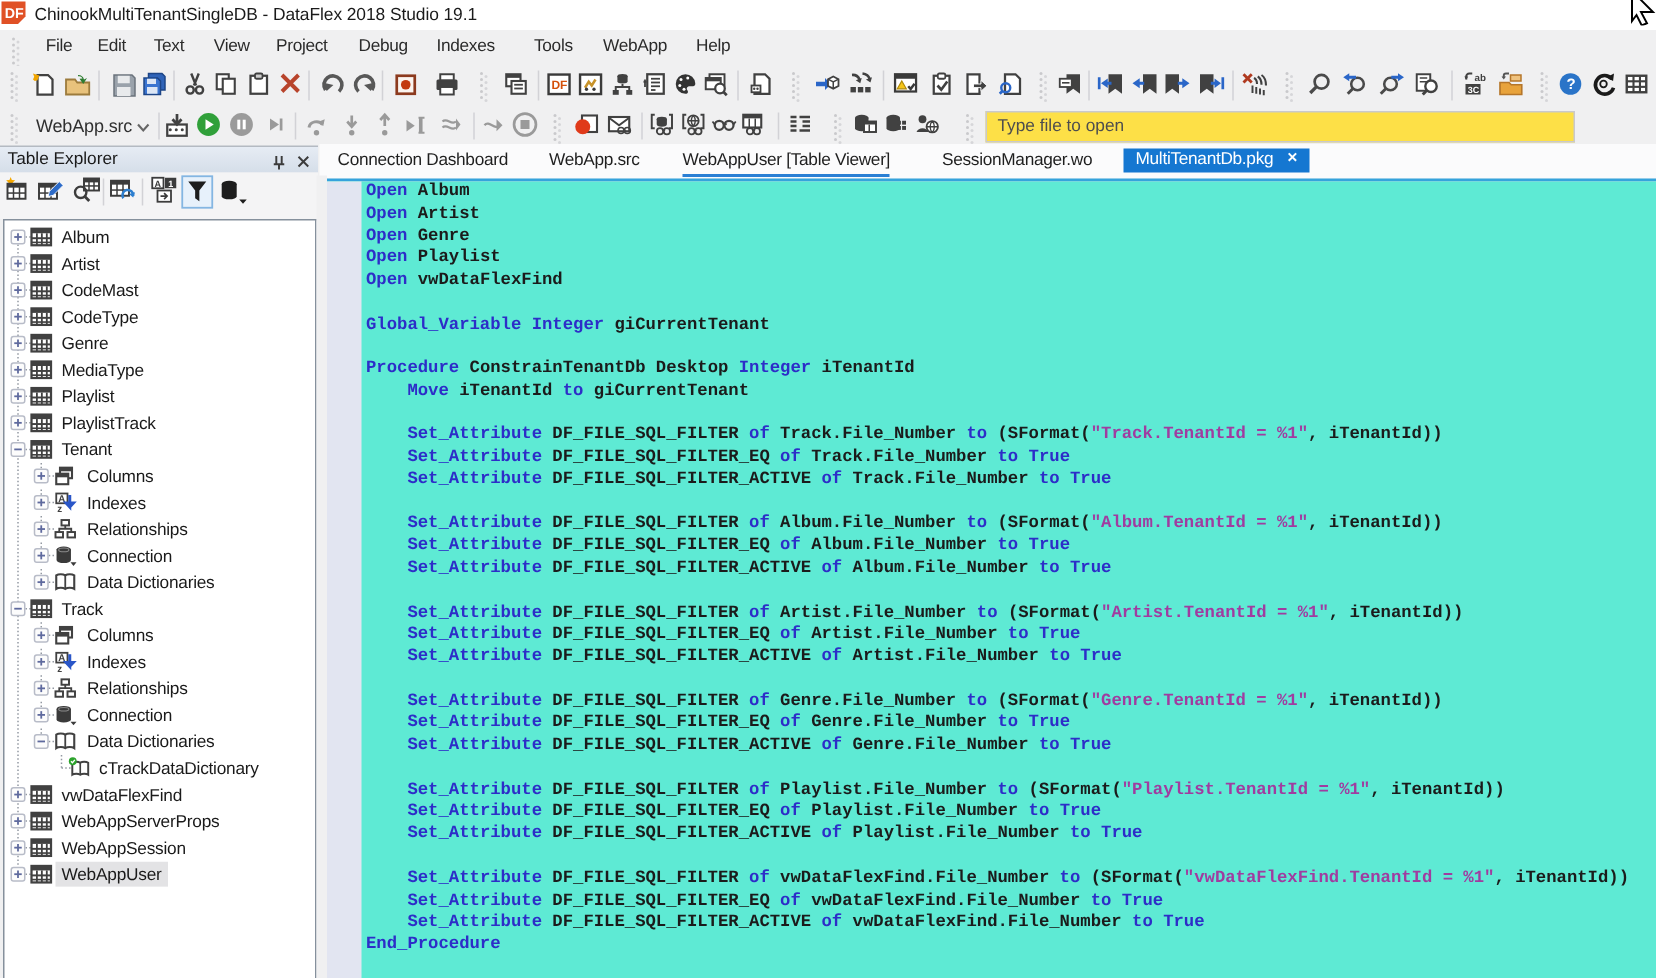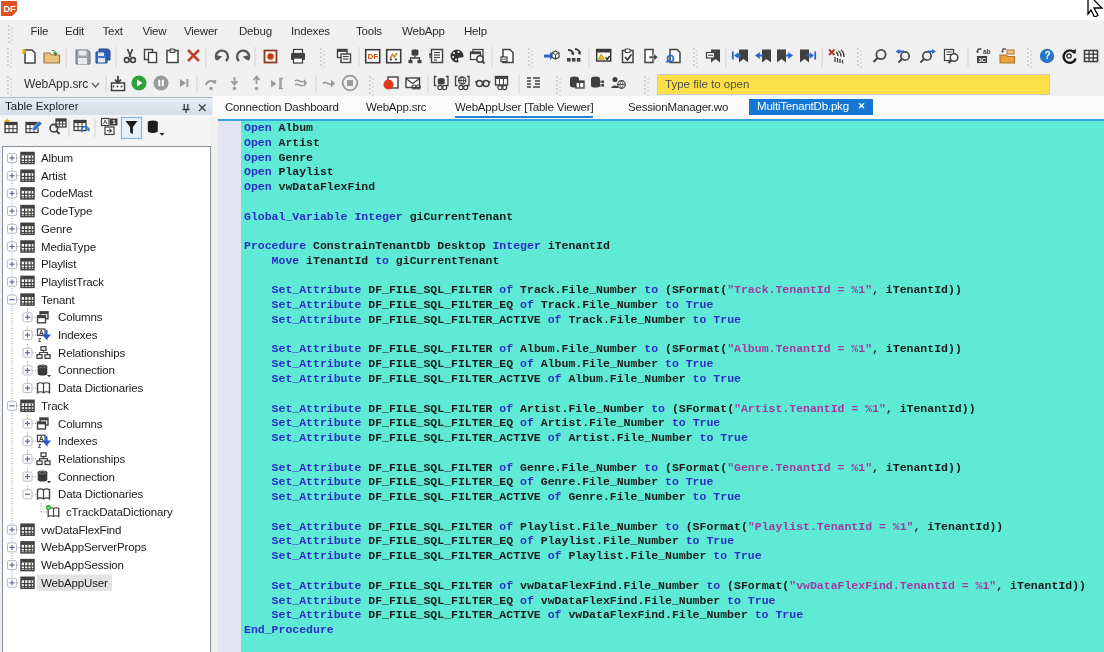--- a/index.html
+++ b/index.html
@@ -32,27 +32,28 @@
 svg.ov { position:absolute; left:0; top:0; }
 .cur { position:absolute; left:1087px; top:-7px; }
 </style></head>
 <body>
 <div id="root">
 <div id="titlebar">
   <svg width="20" height="20" style="position:absolute;left:0px;top:0px">
         <path d="M1 1 h16 v10 l-5 5 h-11 z" fill="#e05126"></path>
         <text x="3.2" y="12" font-size="9.5" font-weight="bold" font-family="Liberation Sans" fill="#fff">DF</text>
       </svg>
+  <div class="t">ChinookMultiTenantSingleDB - DataFlex 2018 Studio 19.1</div>
 </div>
 <div id="menubar">
   <div class="mi" style="left:30.5px">File</div>
       <div class="mi" style="left:65px">Edit</div>
       <div class="mi" style="left:102.5px">Text</div>
       <div class="mi" style="left:142.5px">View</div>
-      <div class="mi" style="left:184px">Viewer</div>
+      <div class="mi" style="left:184px">Project</div>
       <div class="mi" style="left:239px">Debug</div>
       <div class="mi" style="left:291px">Indexes</div>
       <div class="mi" style="left:356px">Tools</div>
       <div class="mi" style="left:402px">WebApp</div>
       <div class="mi" style="left:464px">Help</div>
   <svg class="ov" width="20" height="24">
         <circle cx="9" cy="6" r="1" fill="#c9c9cc"></circle>
         <circle cx="12" cy="8" r="1" fill="#d6d6d9"></circle>
         <circle cx="9" cy="10" r="1" fill="#c9c9cc"></circle>
         <circle cx="12" cy="12" r="1" fill="#d6d6d9"></circle>

